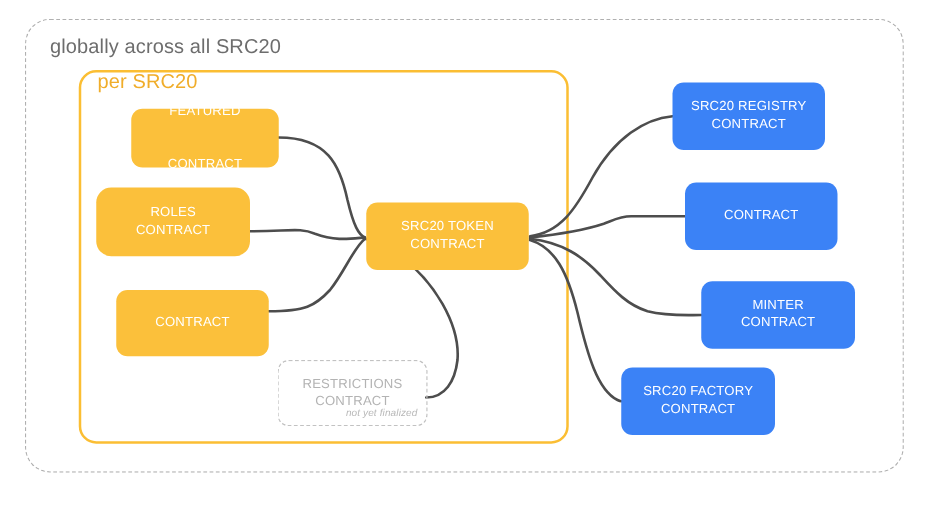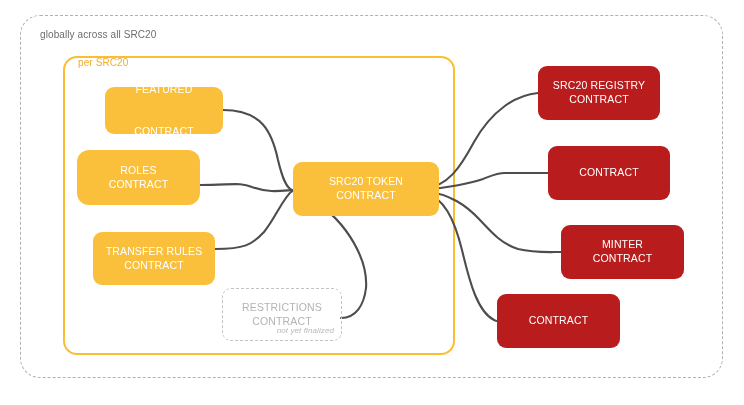--- a/index.html
+++ b/index.html
@@ -39,21 +39,21 @@
   .group-per {
     left: 63px;
     top: 56px;
     width: 392px;
     height: 299px;
     border: 2px solid #fbbe33;
     border-radius: 14px;
   }
   .group-label {
     position: absolute;
-    font-size: 10px;
+    font-size: 16px;
     letter-spacing: 0.1px;
     white-space: nowrap;
   }
   .label-global {
     left: 40px;
     top: 29px;
     color: #6d6d6d;
   }
   .label-per {
     left: 78px;
@@ -71,21 +71,21 @@
     text-align: center;
     line-height: 1.32;
     font-size: 10.5px;
     letter-spacing: 0.15px;
   }
   .node-amber {
     background: #fbc03b;
     color: #ffffff;
   }
   .node-gray {
-    background: #b91c1c;
+    background: #3b82f6;
     color: #ffffff;
   }
   .node-dashed {
     background: transparent;
     border: 1.4px dashed #c2c2c2;
     color: #b3b3b3;
     justify-content: center;
     position: absolute;
   }
   .node-line {
@@ -130,46 +130,46 @@
     <span class="node-line">FEATURED</span>
     <span class="node-line">CONTRACT</span>
   </div>
 
   <div class="node node-amber" style="left:77px;top:150px;width:123px;height:55px;border-radius:12px;">
     <span class="node-line">ROLES</span>
     <span class="node-line">CONTRACT</span>
   </div>
 
   <div class="node node-amber" style="left:93px;top:232px;width:122px;height:53px;">
-    <span class="node-line">TRANSFER RULES</span>
     <span class="node-line">CONTRACT</span>
   </div>
 
   <div class="node node-dashed" style="left:222px;top:288px;width:120px;height:53px;">
     <span class="node-line">RESTRICTIONS</span>
     <span class="node-line">CONTRACT</span>
     <span class="node-note">not yet finalized</span>
   </div>
 
-  <div class="node node-amber" style="left:293px;top:162px;width:146px;height:54px;">
+  <div class="node node-amber" style="left:293px;top:162px;width:130px;height:54px;">
     <span class="node-line">SRC20 TOKEN</span>
     <span class="node-line">CONTRACT</span>
   </div>
 
   <div class="node node-gray" style="left:538px;top:66px;width:122px;height:54px;">
     <span class="node-line">SRC20 REGISTRY</span>
     <span class="node-line">CONTRACT</span>
   </div>
 
   <div class="node node-gray" style="left:548px;top:146px;width:122px;height:54px;">
     <span class="node-line">CONTRACT</span>
   </div>
 
   <div class="node node-gray" style="left:561px;top:225px;width:123px;height:54px;align-items:center;">
     <span class="node-line">MINTER</span>
     <span class="node-line">CONTRACT</span>
   </div>
 
   <div class="node node-gray" style="left:497px;top:294px;width:123px;height:54px;">
+    <span class="node-line">SRC20 FACTORY</span>
     <span class="node-line">CONTRACT</span>
   </div>
 
 </div>
 
 </body></html>

